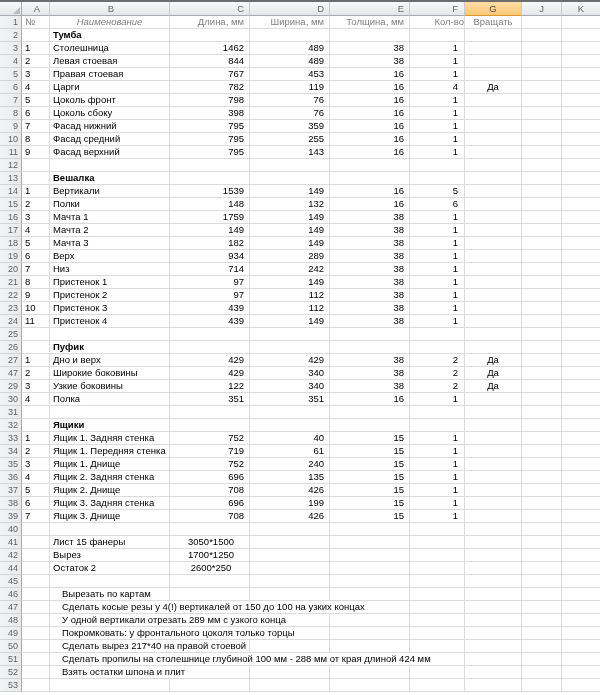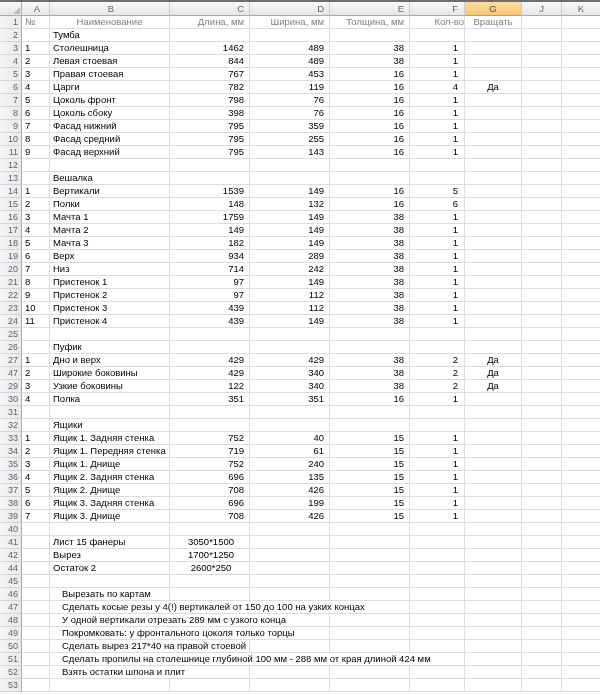--- a/index.html
+++ b/index.html
@@ -48,24 +48,24 @@
   .cb{width:120px;padding-left:3px;position:relative;}
   .cc{width:80px;text-align:right;padding-right:5px;}
   .cd{width:80px;text-align:right;padding-right:5px;}
   .ce{width:80px;text-align:right;padding-right:5px;}
   .cf{width:55px;text-align:right;padding-right:6px;}
   .cg{width:57px;text-align:center;}
   .cj{width:40px;}
   .ck{width:38px;box-sizing:border-box;border-right:none;}
   
   .hdr .cell{color:#7f7f7f;}
-  .hdr .cb{text-align:center;padding-left:0;}
+  .hdr .cb{text-align:center;padding-left:0;font-style:italic;}
   .hdr .cf,.hdr .cg{padding-right:0;}
   
-  .section .cb{font-weight:normal;}
+  .section .cb{font-weight:bold;}
   
   .material .cc{text-align:center;padding-right:0;padding-left:3px;}
   
   .spill{
     position:absolute;left:12px;top:0;height:12px;line-height:12px;
     white-space:nowrap;background:#fff;z-index:2;padding-right:3px;
   }
 </style>
 </head>
 <body>

